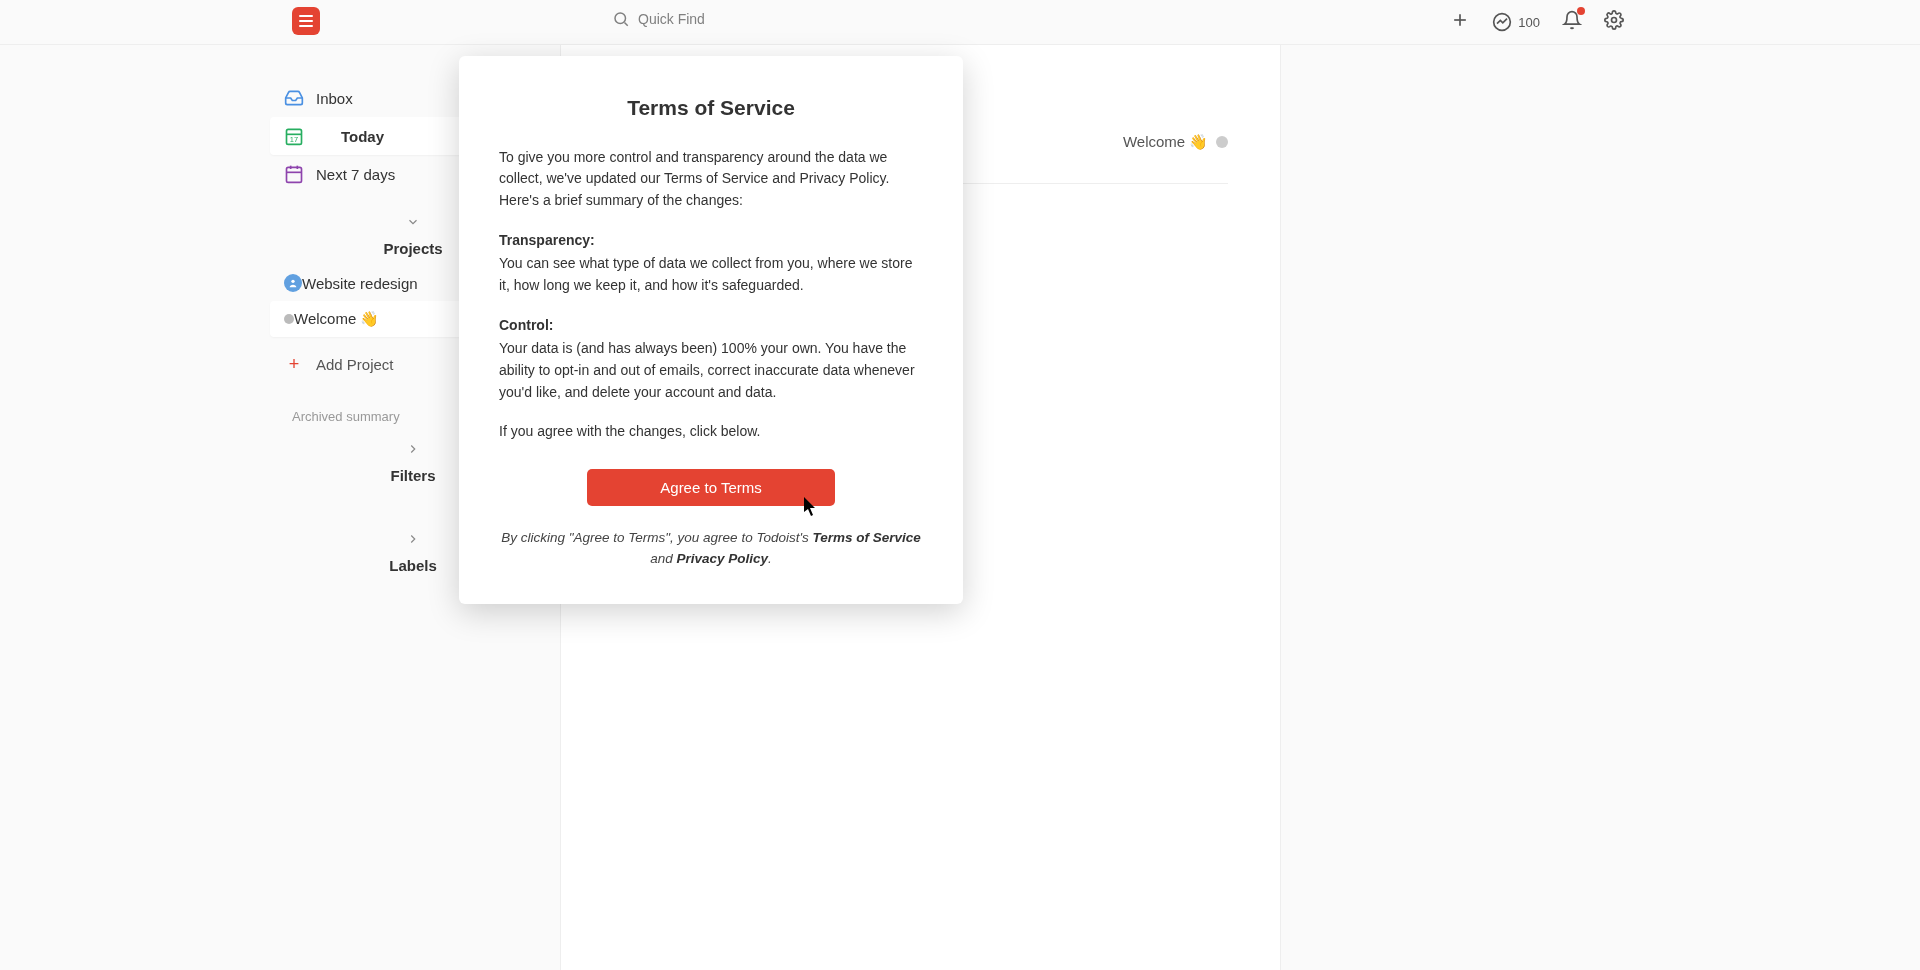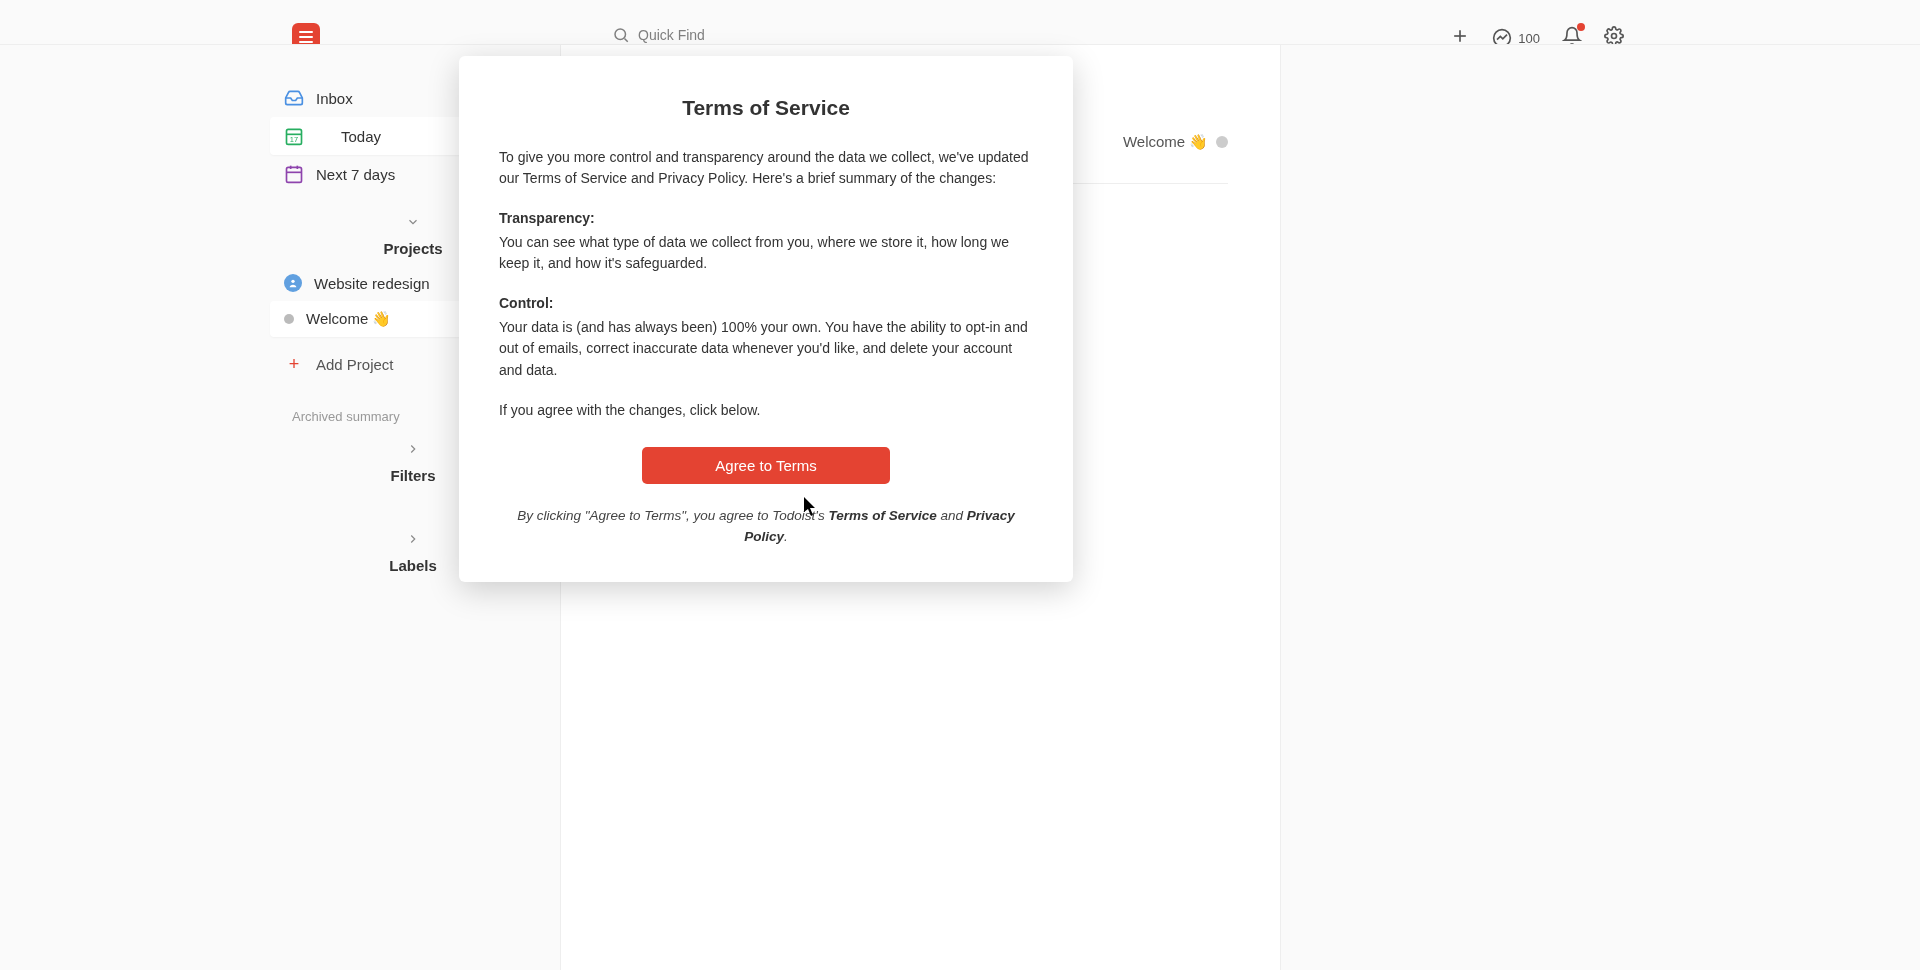--- a/index.html
+++ b/index.html
@@ -9,21 +9,21 @@
     color: #333;
     width: 1920px;
     height: 970px;
     overflow: hidden;
     position: relative;
   }
 
   
   .topbar {
     position: absolute;
-    left: 0; right: 0; top: 16px;
+    left: 0; right: 0; top: 0;
     height: 44px;
     background: #fafafa;
     display: flex;
     align-items: center;
     padding: 0 16px;
   }
   .topbar-inner {
     position: relative;
     width: 100%;
     height: 100%;
@@ -144,21 +144,20 @@
     font-weight: 700;
     font-size: 15px;
     color: #333;
     margin-top: 8px;
     flex-direction: column;
   }
   .chev { color: #888; }
   .proj-item {
     display: flex;
     align-items: center;
-    gap: 12px;
     padding: 9px 14px 9px 14px;
     cursor: pointer;
   }
   .proj-item.active { background: #fff; box-shadow: 0 1px 2px rgba(0,0,0,0.04); border-radius: 4px; }
   .proj-avatar {
     width: 18px; height: 18px; border-radius: 50%;
     background: #61a0e0;
     display: flex; align-items: center; justify-content: center;
   }
   .proj-dot {
@@ -202,21 +201,21 @@
   .overlay {
     position: absolute;
     inset: 0;
     background: rgba(250,250,250,0.0);
     z-index: 100;
   }
   .modal {
     position: absolute;
     left: 459px;
     top: 56px;
-    width: 614px;
+    width: 504px;
     background: #fff;
     border-radius: 6px;
     box-shadow: 0 8px 32px rgba(0,0,0,0.18);
     padding: 36px 40px 34px;
     z-index: 101;
     color: #333;
     font-size: 14px;
     line-height: 1.55;
   }
   .modal h2 {
@@ -318,21 +317,21 @@
       <span>Inbox</span>
     </div>
     <div class="nav-item active">
       <span class="nav-icon">
         <svg width="20" height="20" viewBox="0 0 24 24" fill="none" stroke="#27ae60" stroke-width="2">
             <rect x="3" y="4" width="18" height="18" rx="2"></rect>
             <line x1="3" y1="10" x2="21" y2="10"></line>
             <text x="12" y="19" font-size="9" text-anchor="middle" fill="#27ae60" stroke="none">17</text>
           </svg>
       </span>
-      <span style="font-weight:400">Today</span>
+      <span style="font-weight:700">Today</span>
       <span class="nav-count">1</span>
     </div>
     <div class="nav-item">
       <span class="nav-icon">
         <svg width="20" height="20" viewBox="0 0 24 24" fill="none" stroke="#8e44ad" stroke-width="2">
             <rect x="3" y="4" width="18" height="18" rx="2"></rect>
             <line x1="3" y1="10" x2="21" y2="10"></line>
             <line x1="8" y1="2" x2="8" y2="6"></line>
             <line x1="16" y1="2" x2="16" y2="6"></line>
           </svg>

